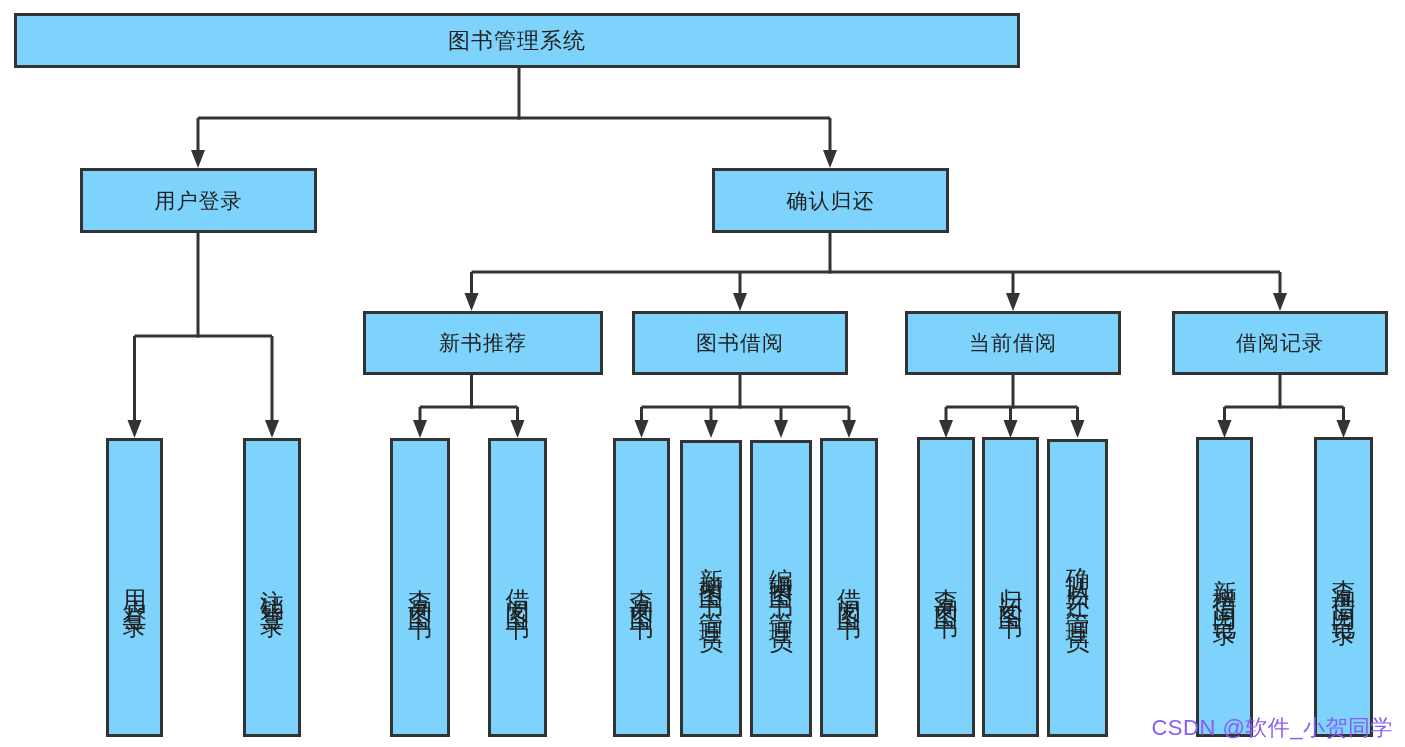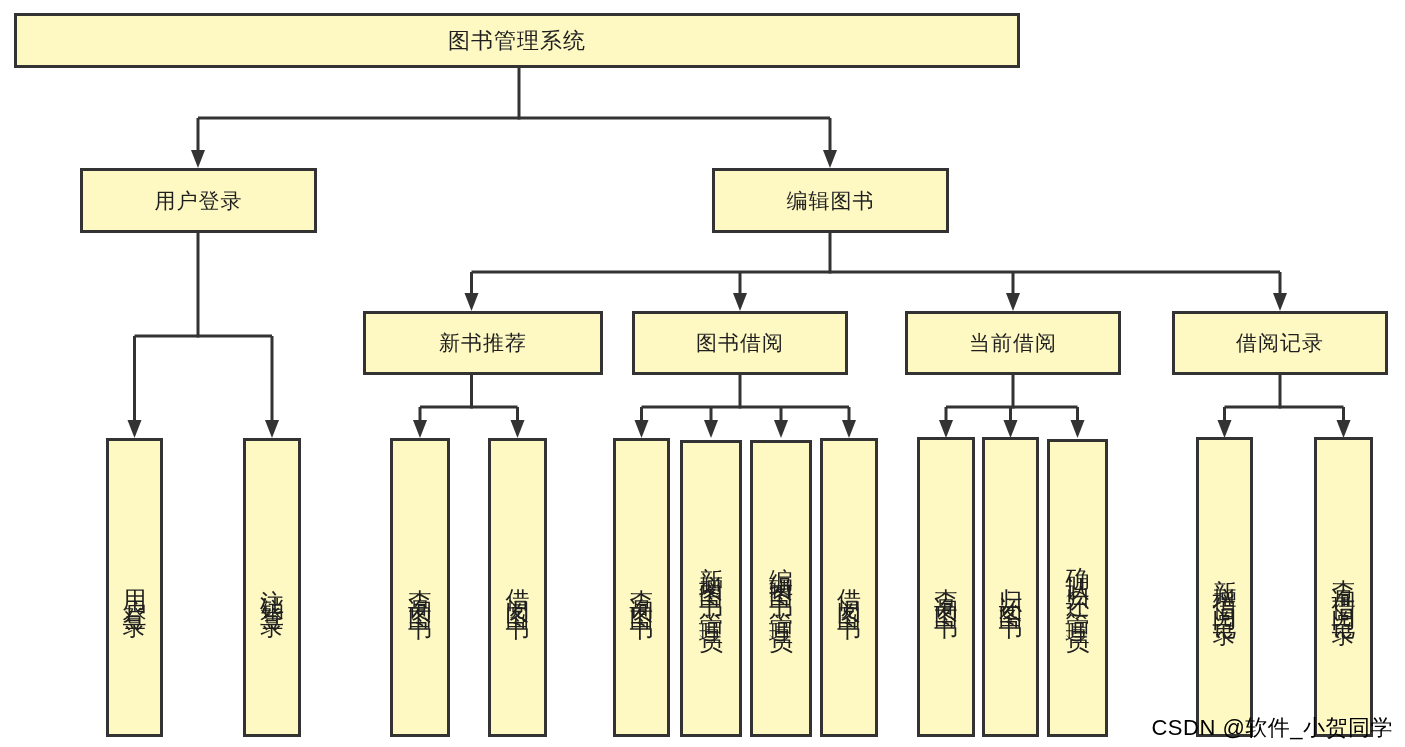--- a/index.html
+++ b/index.html
@@ -31,21 +31,21 @@
     stroke: #333333;
     stroke-width: 3;
   }
   svg.connectors polygon {
     fill: #333333;
     stroke: none;
   }
   .node {
     position: absolute;
     box-sizing: border-box;
-    background: #fef9c3;
+    background: #7dd3fc;
     border: 3px solid #333333;
     display: flex;
     align-items: center;
     justify-content: center;
     color: #1f1f1f;
   }
   .node.h {
     font-size: 21px;
     letter-spacing: 1px;
     white-space: nowrap;
@@ -60,21 +60,21 @@
     font-size: 24px;
     letter-spacing: 9px;
     line-height: 1;
     text-align: center;
   }
   .watermark {
     position: absolute;
     top: 713px;
     right: 12px;
     font-size: 22px;
-    color: #000000;
+    color: #8b5cf6;
     letter-spacing: 0.5px;
     white-space: nowrap;
   }
 </style>
 </head>
 <body>
 
 <div class="canvas">
 
   <svg class="connectors" width="1405" height="747" viewBox="0 0 1405 747">
@@ -149,21 +149,21 @@
       <line x1="1224.5" y1="407" x2="1224.5" y2="422"></line>
       <polygon points="1217.5,420 1231.5,420 1224.5,438"></polygon>
       <line x1="1343.5" y1="407" x2="1343.5" y2="422"></line>
       <polygon points="1336.5,420 1350.5,420 1343.5,438"></polygon>
     </g>
   </svg>
 
   <div class="node h title" style="left:14px; top:13px; width:1006px; height:55px;">图书管理系统</div>
 
   <div class="node h" style="left:80px; top:168px; width:237px; height:65px;">用户登录</div>
-  <div class="node h" style="left:712px; top:168px; width:237px; height:65px;">编辑图书</div>
+  <div class="node h" style="left:712px; top:168px; width:237px; height:65px;">确认归还</div>
 
   <div class="node h" style="left:363px; top:311px; width:240px; height:64px;">新书推荐</div>
   <div class="node h" style="left:905px; top:311px; width:216px; height:64px;">当前借阅</div>
   <div class="node h" style="left:632px; top:311px; width:216px; height:64px;">图书借阅</div>
   <div class="node h" style="left:1172px; top:311px; width:216px; height:64px;">借阅记录</div>
 
   <div class="node v" style="left:106px; top:438px; width:57px; height:299px;">用户登录</div>
   <div class="node v" style="left:243px; top:438px; width:58px; height:299px;">注销登录</div>
 
   <div class="node v" style="left:390px; top:438px; width:60px; height:299px;">查询图书</div>

